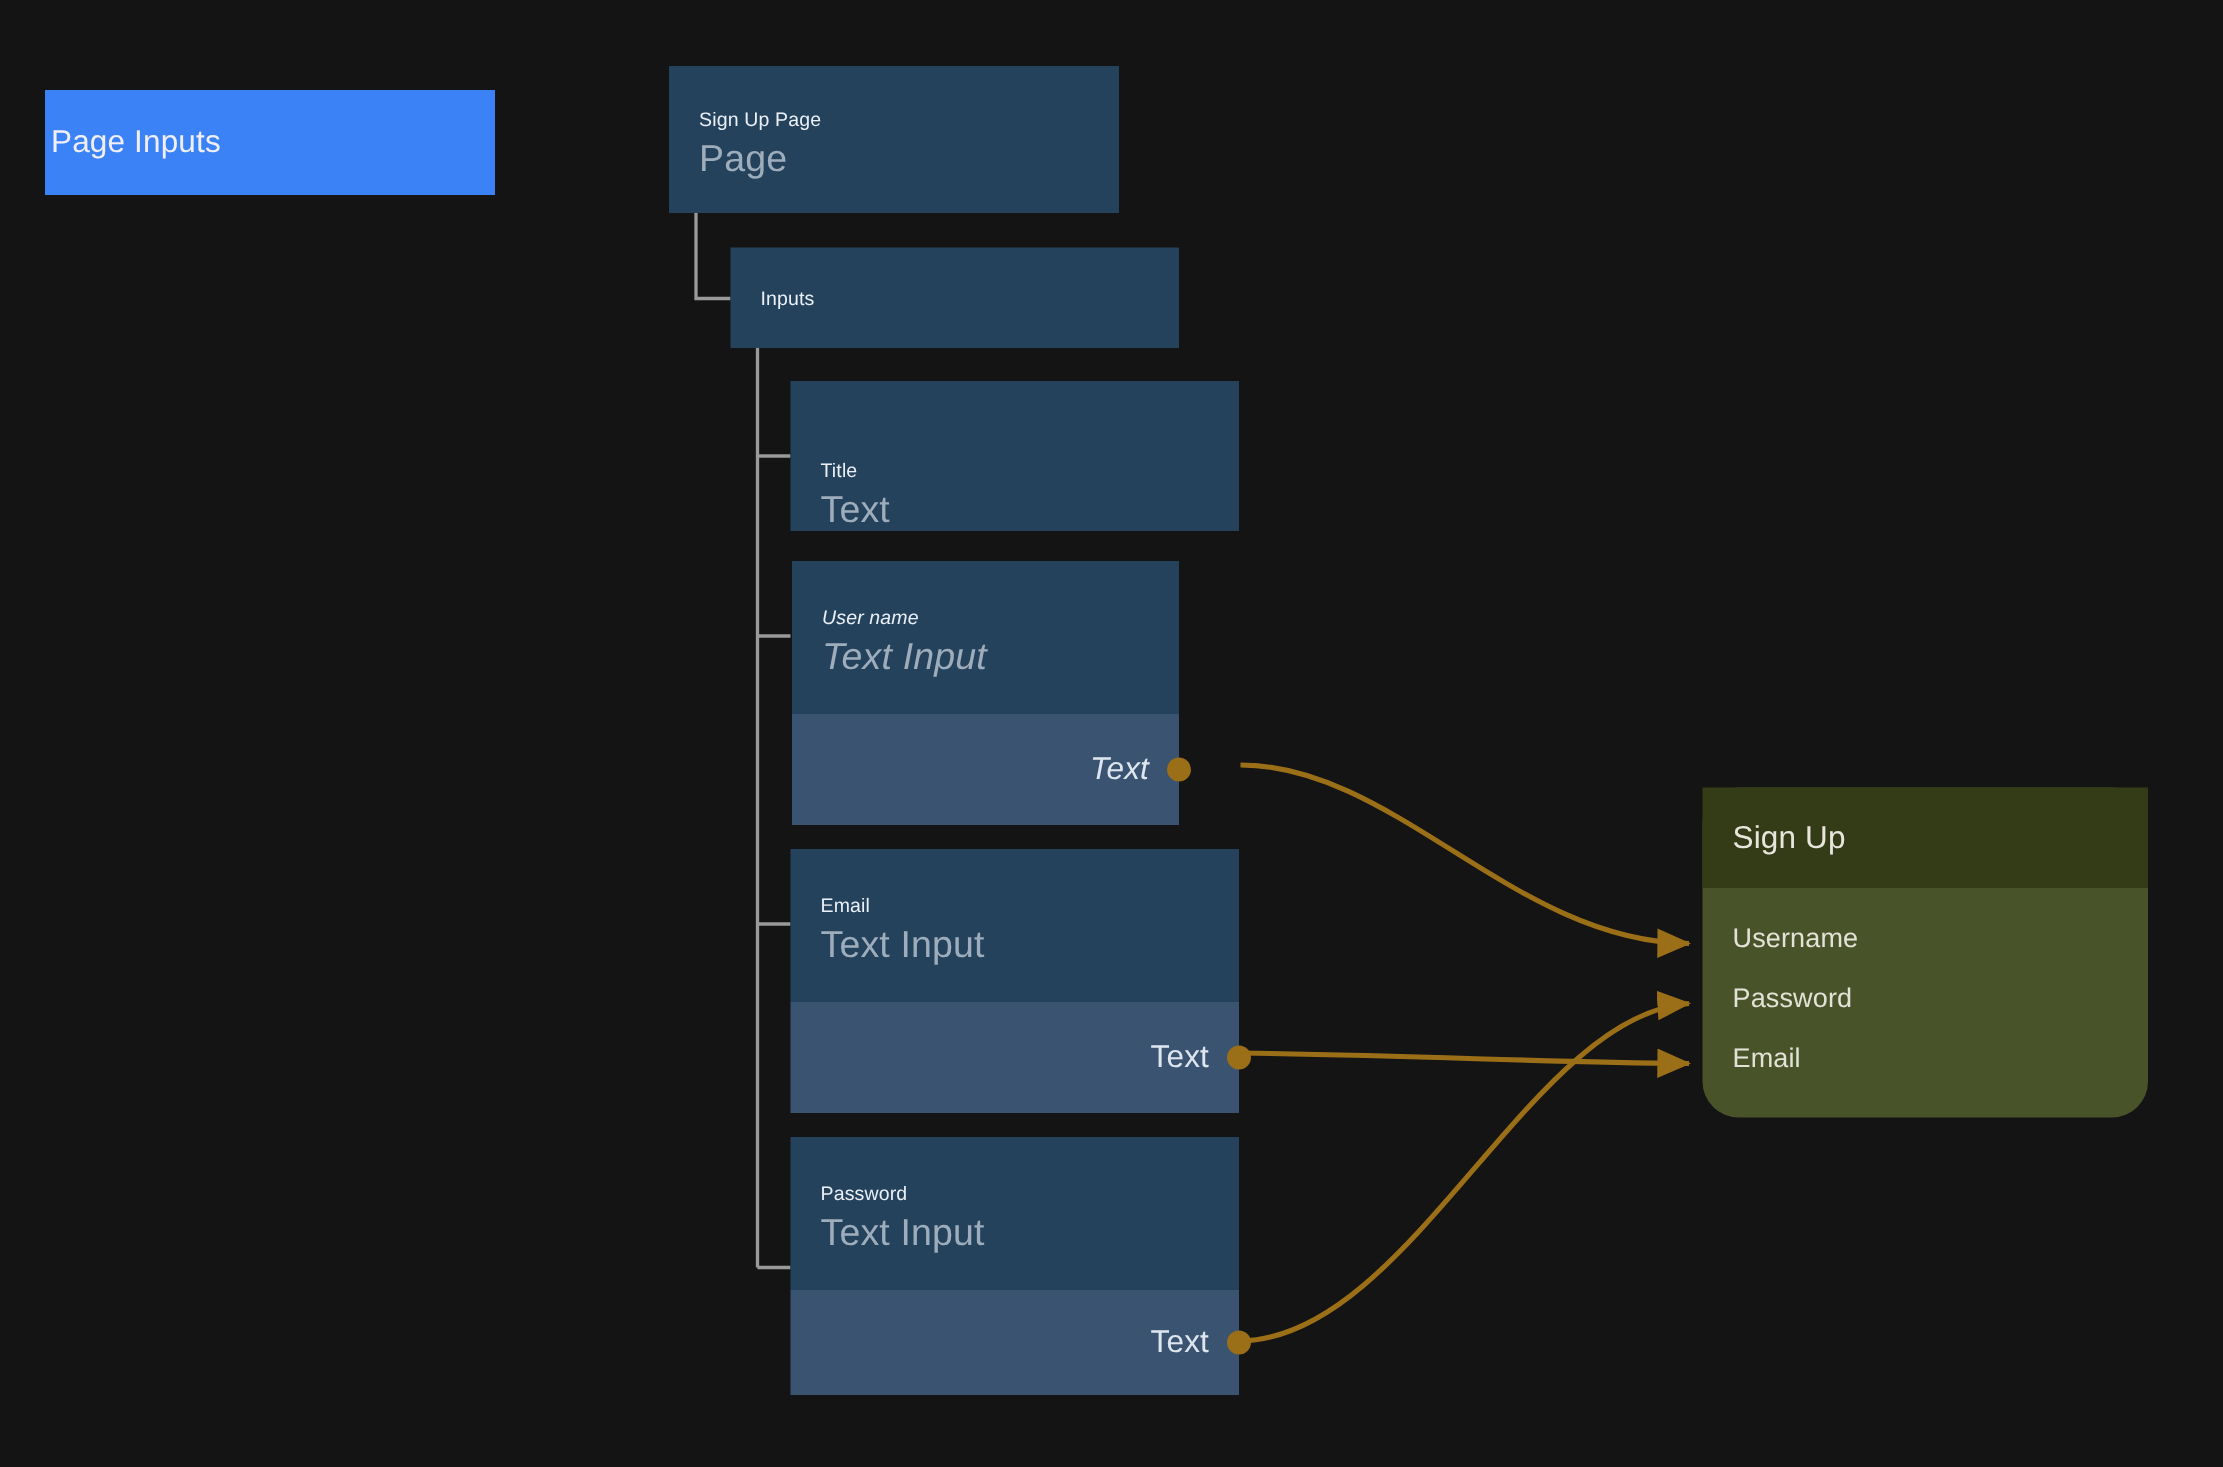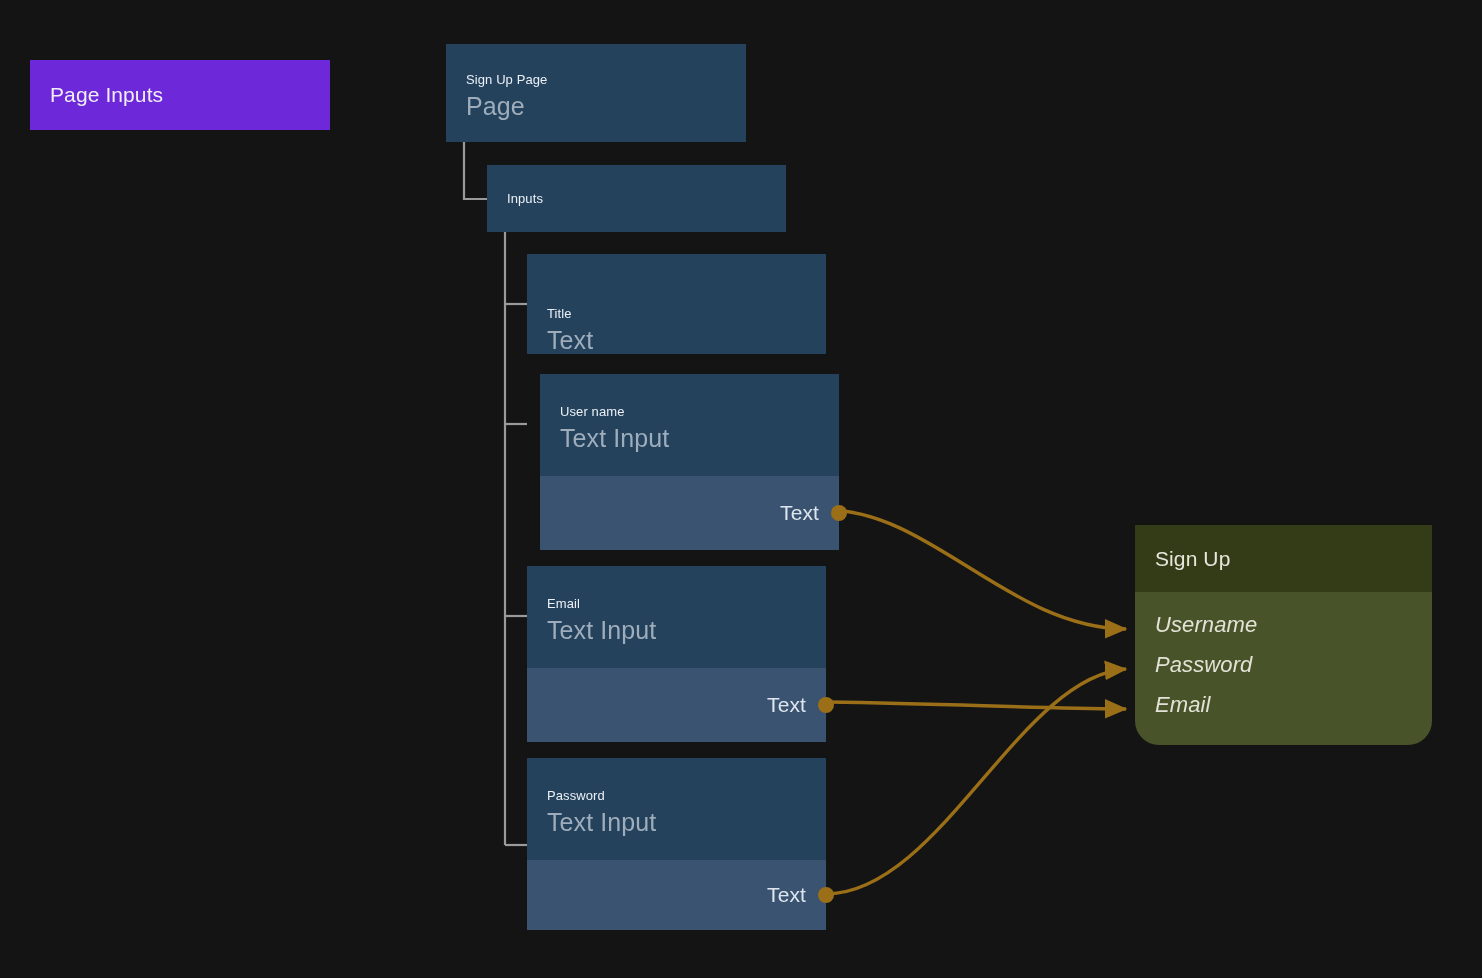--- a/index.html
+++ b/index.html
@@ -47,24 +47,24 @@
   }
 
   .node {
     position: absolute;
     z-index: 3;
     box-sizing: border-box;
   }
 
   
   .chip {
-    background: #6d28d9;
-    display: flex;
-    align-items: center;
-    padding-left: 20px;
+    background: #3b82f6;
+    display: flex;
+    align-items: center;
+    padding-left: 4px;
   }
   .chip-label {
     color: #f0eef6;
     font-size: 21px;
     letter-spacing: 0.1px;
   }
 
   
   .card {
     background: #25425c;
@@ -154,23 +154,22 @@
     display: flex;
     flex-direction: column;
   }
   .green-row {
     height: 40px;
     display: flex;
     align-items: center;
   }
   .green-row-label {
     color: #e3e2d6;
-    font-size: 22px;
-    letter-spacing: 0.1px;
-    font-style: italic;
+    font-size: 18px;
+    letter-spacing: 0.1px;
   }
 </style>
 </head>
 <body>
 
 <div id="canvas">
 
   <svg id="wires" viewBox="0 0 1482 978" xmlns="http://www.w3.org/2000/svg">
     <defs>
       <marker id="arrowhead" markerWidth="7" markerHeight="7" refX="6.2" refY="3.5" orient="auto" markerUnits="strokeOnUse">
@@ -213,21 +212,21 @@
     </div>
   </div>
 
   <div class="node card" style="left:527px; top:254px; width:299px; height:100px;justify-content:flex-end;">
     <div class="card-head">
       <div class="card-title">Title</div>
       <div class="card-sub">Text</div>
     </div>
   </div>
 
-  <div class="card-stack" style="left:540px; top:374px; width:299px; height:176px;">
+  <div class="card-stack" style="left:528px; top:374px; width:258px; height:176px;font-style:italic;">
     <div class="card-body" style="height:102px;">
       <div class="card-title">User name</div>
       <div class="card-sub">Text Input</div>
     </div>
     <div class="port-row" style="height:74px;">
       <span class="port-label">Text</span>
       <span class="port-dot"></span>
     </div>
   </div>
 

